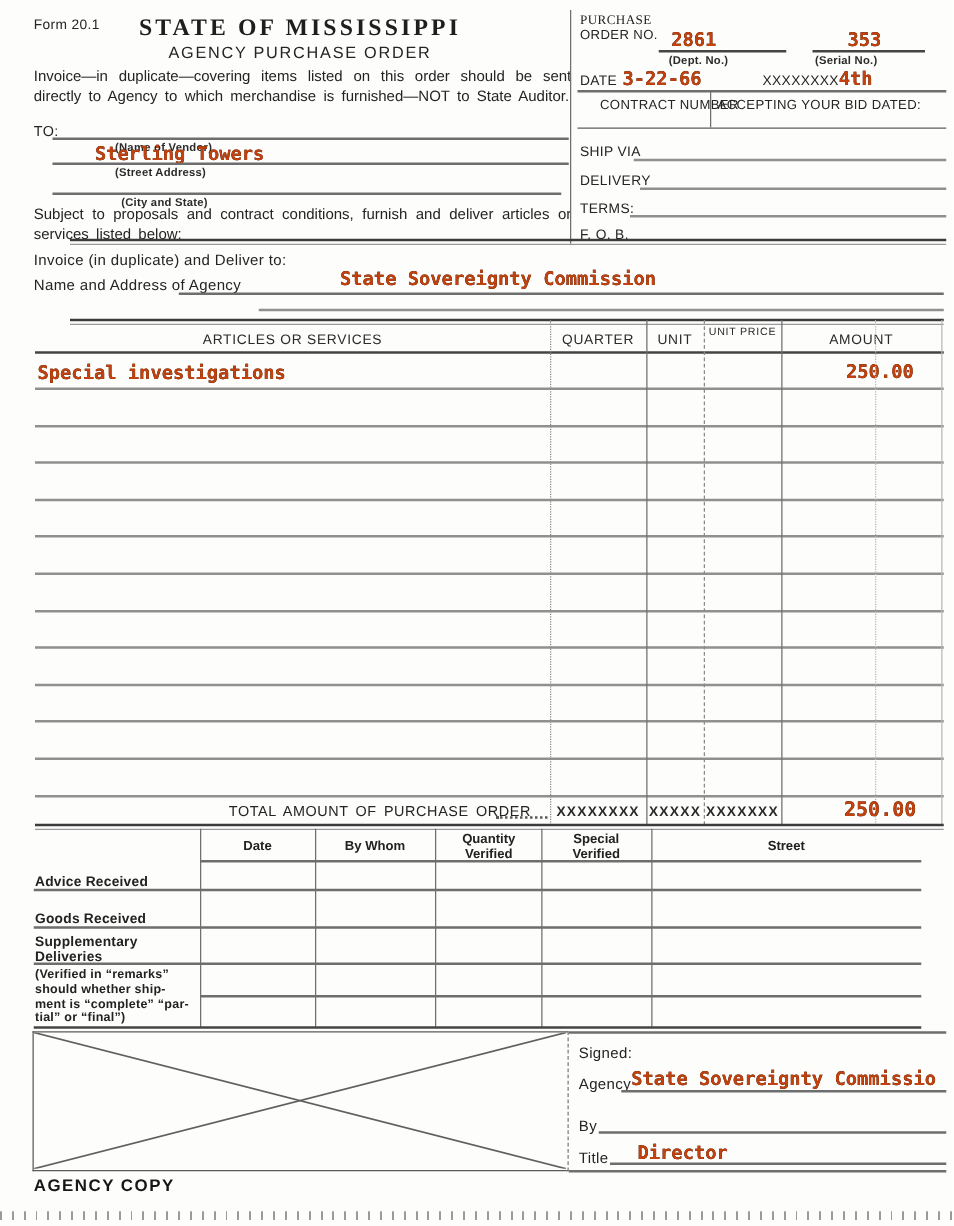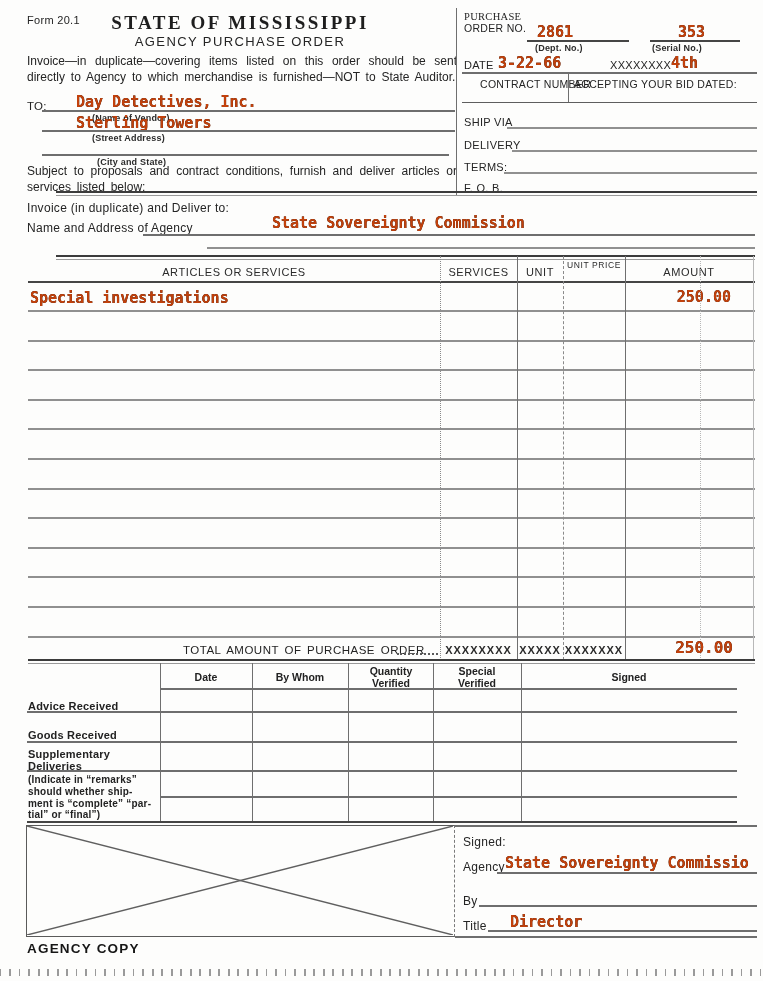--- a/index.html
+++ b/index.html
@@ -34,21 +34,20 @@
 <body>
 
 <div class="sheet">
 
   <div class="label" style="left:27px;top:14px;font-size:11px;">Form 20.1</div>
   <div class="title-serif" style="left:40px;top:12px;width:400px;">STATE OF MISSISSIPPI</div>
   <div class="subtitle" style="left:40px;top:34px;width:400px;">AGENCY PURCHASE ORDER</div>
   <div class="para" style="left:27px;top:54px;width:430px;">Invoice—in duplicate—covering items listed on this order should be sent directly to Agency to which merchandise is furnished—NOT to State Auditor.</div>
 
   <div class="label" style="left:27px;top:100px;font-size:11.5px;">TO:</div>
-  <div class="typed" style="left:76px;top:93px;font-size:15px;">Day Detectives, Inc.</div>
   <div class="hline" style="left:42px;top:110px;width:413px;"></div>
   <div class="caption" style="left:92px;top:113px;">(Name of Vendor)</div>
   <div class="typed" style="left:76px;top:114px;font-size:15px;">Sterling Towers</div>
   <div class="hline" style="left:42px;top:130px;width:413px;"></div>
   <div class="caption" style="left:92px;top:133px;">(Street Address)</div>
   <div class="hline" style="left:42px;top:154px;width:407px;"></div>
   <div class="caption" style="left:97px;top:157px;">(City and State)</div>
   <div class="para" style="left:27px;top:164px;width:430px;">Subject to proposals and contract conditions, furnish and deliver articles or services listed below:</div>
 
   <div class="vline" style="left:456px;top:8px;height:187px;border-left-width:1.5px;"></div>
@@ -84,21 +83,21 @@
   <div class="dbl" style="left:56px;top:191px;width:701px;"></div>
 
   <div class="label" style="left:27px;top:201px;font-size:12px;">Invoice (in duplicate) and Deliver to:</div>
   <div class="label" style="left:27px;top:221px;font-size:12px;">Name and Address of Agency</div>
   <div class="typed" style="left:272px;top:214px;font-size:15px;">State Sovereignty Commission</div>
   <div class="hline" style="left:143px;top:234px;width:612px;"></div>
   <div class="hline light" style="left:207px;top:247px;width:548px;"></div>
 
   <div class="dbl" style="left:56px;top:255px;width:699px;"></div>
   <div class="hdr" style="left:28px;top:266px;width:412px;">ARTICLES OR SERVICES</div>
-  <div class="hdr" style="left:440px;top:266px;width:77px;">SERVICES</div>
+  <div class="hdr" style="left:440px;top:266px;width:77px;">QUARTER</div>
   <div class="hdr" style="left:517px;top:266px;width:46px;">UNIT</div>
   <div class="hdr" style="left:563px;top:261px;width:62px;font-size:8.5px;line-height:1.15;">UNIT PRICE</div>
   <div class="hdr" style="left:625px;top:266px;width:128px;">AMOUNT</div>
   <div class="hline dark" style="left:28px;top:281px;width:727px;"></div>
 
   <div class="typed" style="left:30px;top:289px;font-size:15px;">Special investigations</div>
   <div class="typed" style="left:625px;top:288px;width:106px;text-align:right;font-size:15px;">250.00</div>
 
   <div class="hline light" style="left:28px;top:310px;width:727px;"></div>
   <div class="hline light" style="left:28px;top:340px;width:727px;"></div>
@@ -131,32 +130,32 @@
   <div class="vline" style="left:160px;top:663px;height:159px;"></div>
   <div class="vline" style="left:252px;top:663px;height:159px;"></div>
   <div class="vline" style="left:348px;top:663px;height:159px;"></div>
   <div class="vline" style="left:433px;top:663px;height:159px;"></div>
   <div class="vline" style="left:521px;top:663px;height:159px;"></div>
 
   <div class="vhdr" style="left:160px;top:671px;width:92px;">Date</div>
   <div class="vhdr" style="left:252px;top:671px;width:96px;">By Whom</div>
   <div class="vhdr" style="left:361px;top:665px;width:60px;">Quantity Verified</div>
   <div class="vhdr" style="left:447px;top:665px;width:60px;">Special Verified</div>
-  <div class="vhdr" style="left:521px;top:671px;width:216px;">Signed</div>
+  <div class="vhdr" style="left:521px;top:671px;width:216px;">Street</div>
   <div class="hline" style="left:160px;top:688px;width:577px;"></div>
 
   <div class="vlabel" style="left:28px;top:700px;">Advice Received</div>
   <div class="hline" style="left:27px;top:711px;width:710px;"></div>
   <div class="vlabel" style="left:28px;top:729px;">Goods Received</div>
   <div class="hline" style="left:27px;top:741px;width:710px;"></div>
   <div class="vlabel" style="left:28px;top:748px;width:105px;">Supplementary Deliveries</div>
   <div class="hline" style="left:27px;top:770px;width:710px;"></div>
 
   <div class="vlabel" style="left:28px;top:774px;width:140px;font-size:10px;line-height:1.18;">
-    <span class="note-line">(Indicate in “remarks”</span>
+    <span class="note-line">(Verified in “remarks”</span>
     <span class="note-line">should whether ship-</span>
     <span class="note-line">ment is “complete” “par-</span>
     <span class="note-line">tial” or “final”)</span>
   </div>
   <div class="hline" style="left:160px;top:796px;width:577px;"></div>
   <div class="hline dark" style="left:27px;top:821px;width:710px;height:2px;"></div>
 
   <div class="abs" style="left:26px;top:825px;width:429px;height:112px;border:1.5px solid #5a5a5a;border-right:1.5px dashed #7a7a7a;box-sizing:border-box;">
     <svg width="426" height="109" viewBox="0 0 426 109" style="display:block;">
       <line x1="0" y1="0" x2="426" y2="109" stroke="#5f5f5f" stroke-width="1.4"></line>

